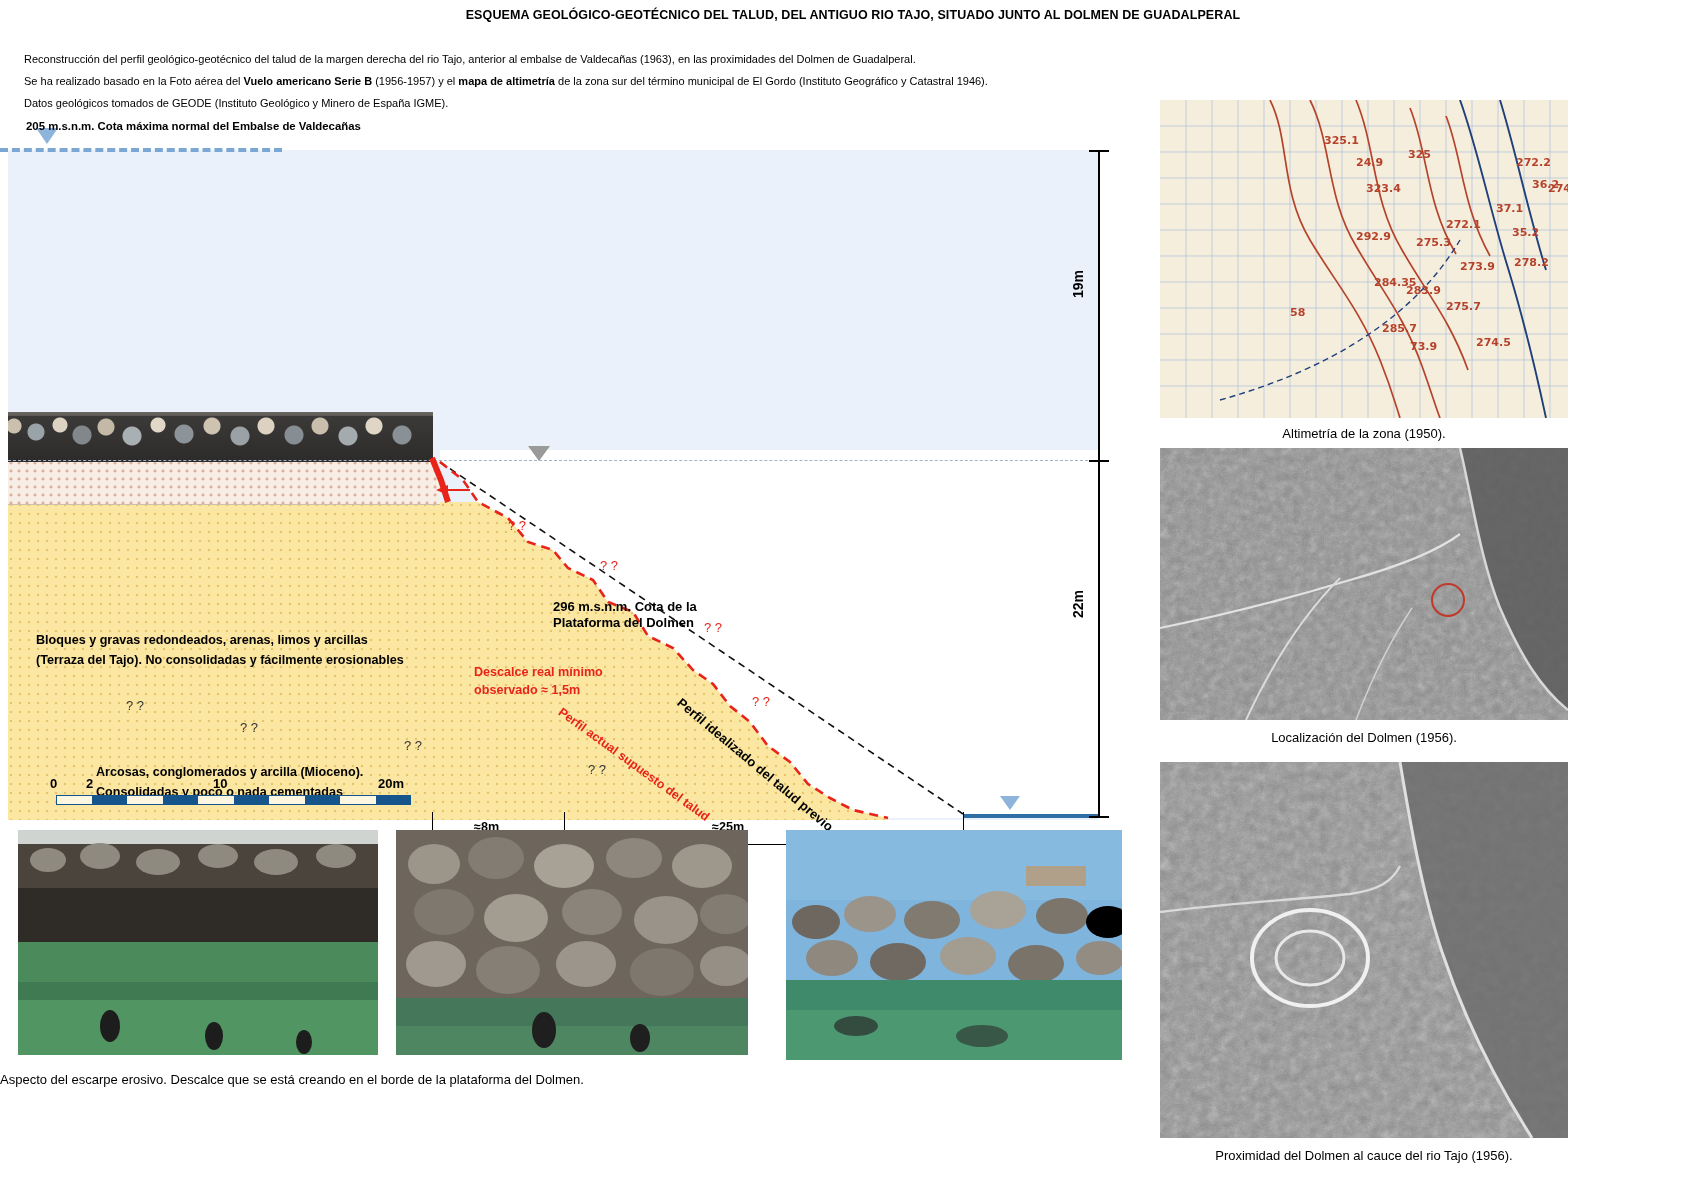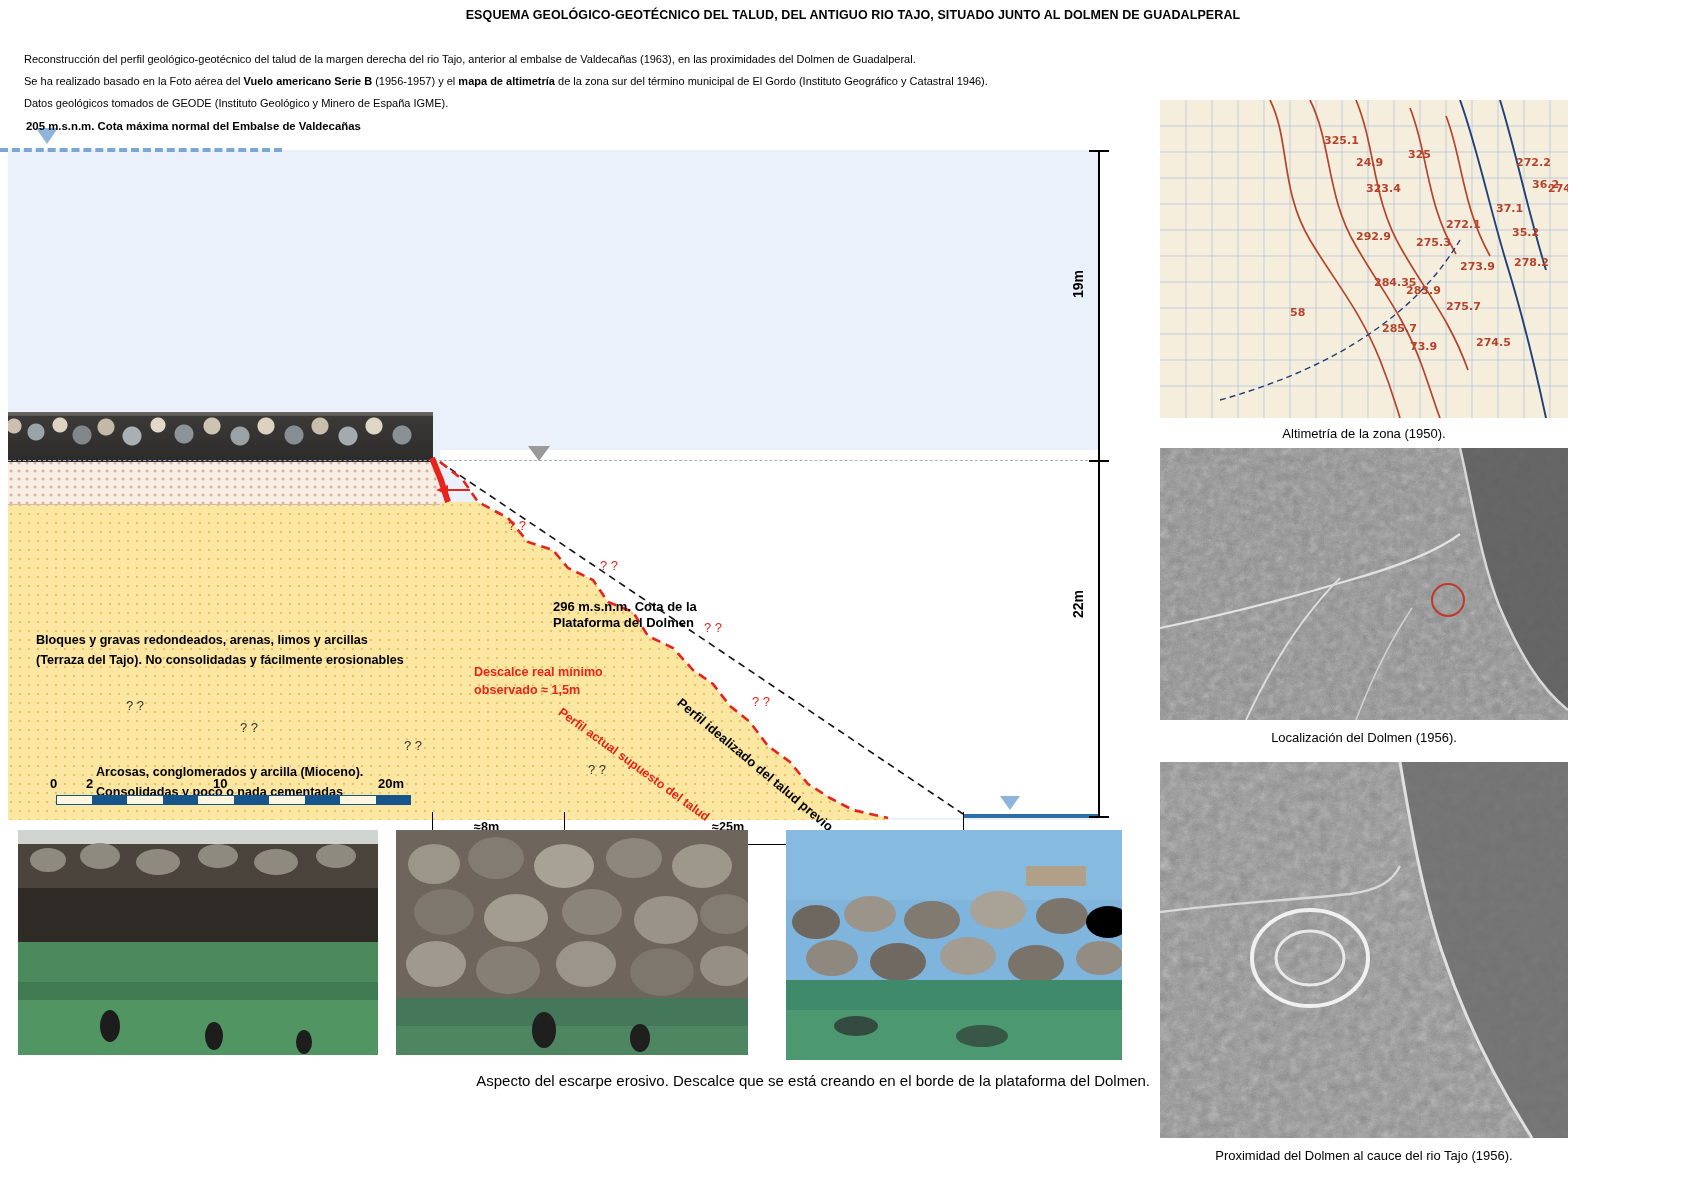--- a/index.html
+++ b/index.html
@@ -184,21 +184,21 @@
     left:1160px;top:762px;width:408px;height:376px;
     background:#707070;position:absolute;overflow:hidden;
   }
 
   
   .photo{position:absolute;overflow:hidden;}
   #p1{left:18px;top:830px;width:360px;height:225px;}
   #p2{left:396px;top:830px;width:352px;height:225px;}
   #p3{left:786px;top:830px;width:336px;height:230px;}
   #photocap{
-    left:0;top:1072px;width:1150px;text-align:right;font-size:15px;
+    left:0;top:1072px;width:1150px;text-align:left;font-size:13px;
   }
 </style>
 </head>
 <body>
 
 <div class="abs" id="title">ESQUEMA GEOLÓGICO-GEOTÉCNICO DEL TALUD, DEL ANTIGUO RIO TAJO, SITUADO JUNTO AL DOLMEN DE GUADALPERAL</div>
 
 <div class="abs" id="intro">
   <div>Reconstrucción del perfil geológico-geotécnico  del  talud de la margen derecha del rio Tajo, anterior al  embalse de Valdecañas (1963), en las proximidades del Dolmen de Guadalperal.</div>
   <div><span>Se ha realizado basado en la Foto aérea del </span><b>Vuelo americano Serie B</b><span> (1956-1957) y el </span><b>mapa de altimetría</b><span> de la zona sur del término municipal de El Gordo (Instituto Geográfico y Catastral 1946).</span></div>

